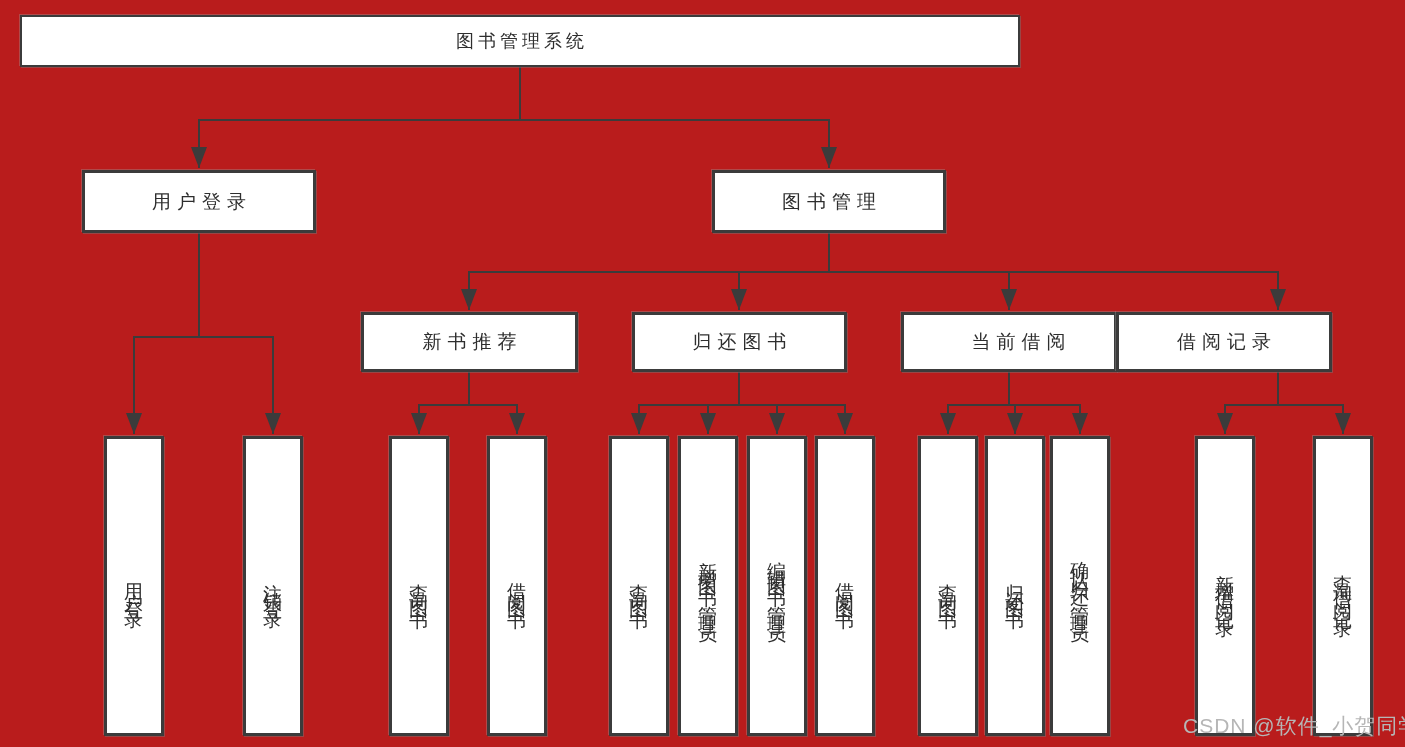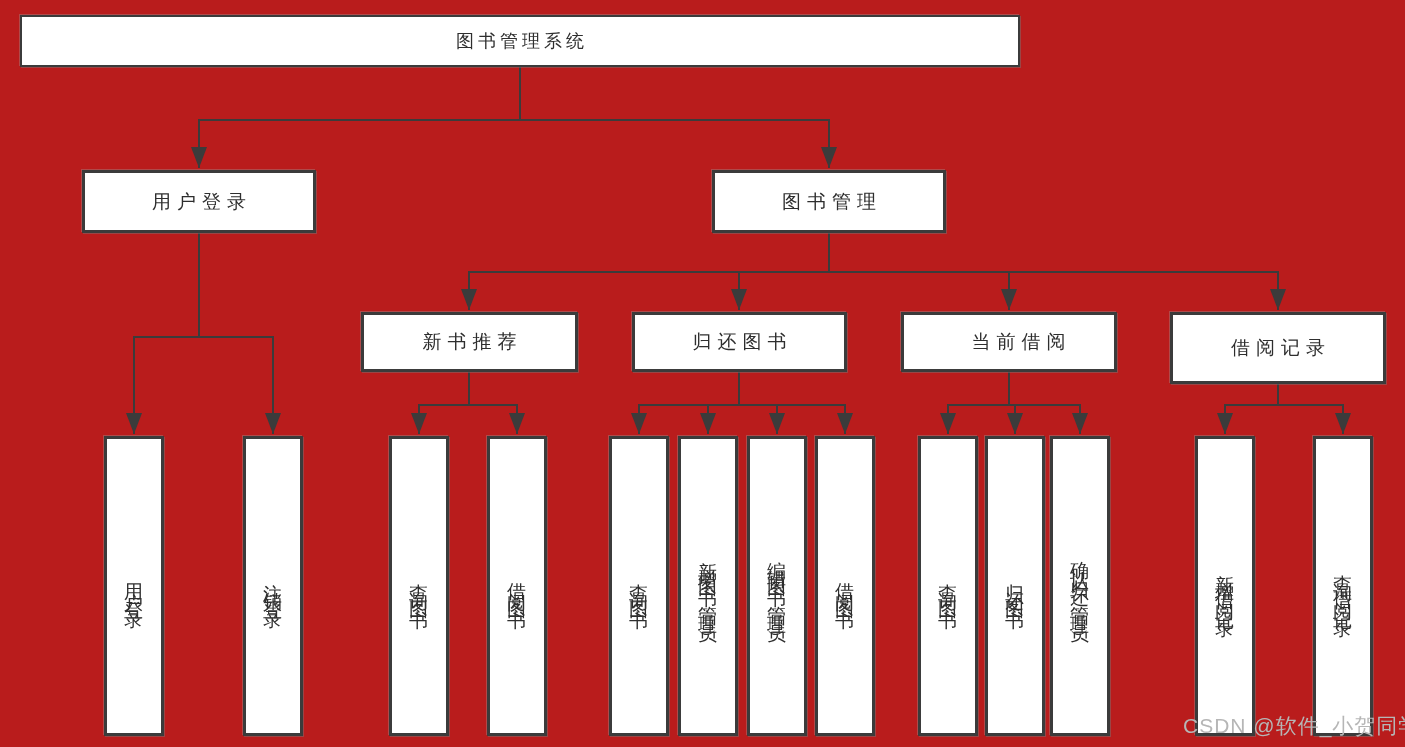--- a/index.html
+++ b/index.html
@@ -50,21 +50,21 @@
     color: #2e2e2e;
     white-space: nowrap;
   }
   
   .n-root   { left: 20px;  top: 15px;  width: 1000px; height: 52px; }
   .n-ulogin { left: 82px;  top: 170px; width: 234px;  height: 63px; }
   .n-bmgmt  { left: 712px; top: 170px; width: 234px;  height: 63px; }
   .n-nbrec  { left: 361px; top: 312px; width: 217px;  height: 60px; }
   .n-bborr  { left: 632px; top: 312px; width: 215px;  height: 60px; }
   .n-cborr  { left: 901px; top: 312px; width: 216px;  height: 60px; padding-left: 19px; }
-  .n-brec   { left: 1170px;top: 312px; width: 216px;  height: 72px; }
+  .n-brec   { left: 1116px;top: 312px; width: 216px;  height: 60px; }
   .leaf     { top: 436px; height: 300px; width: 60px; }
   .l-1  { left: 104px; }
   .l-2  { left: 243px; }
   .l-3  { left: 389px; }
   .l-4  { left: 487px; }
   .l-5  { left: 609px; }
   .l-6  { left: 678px; }
   .l-7  { left: 747px; }
   .l-8  { left: 815px; }
   .l-9  { left: 918px; }

